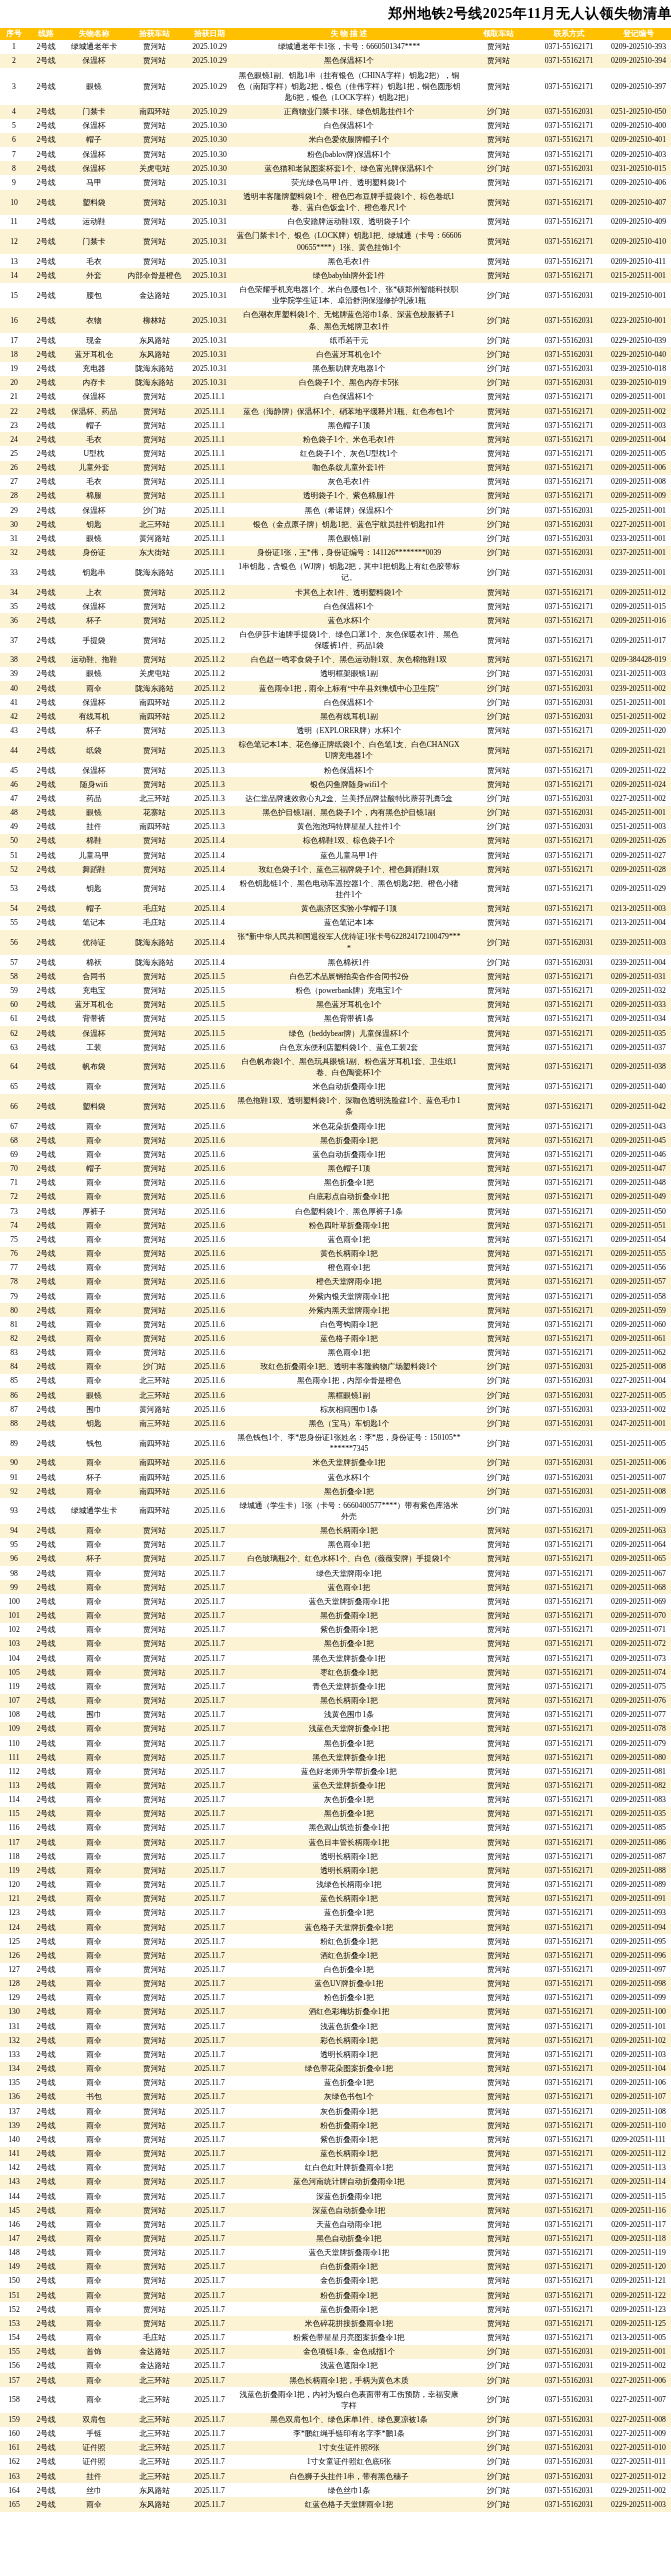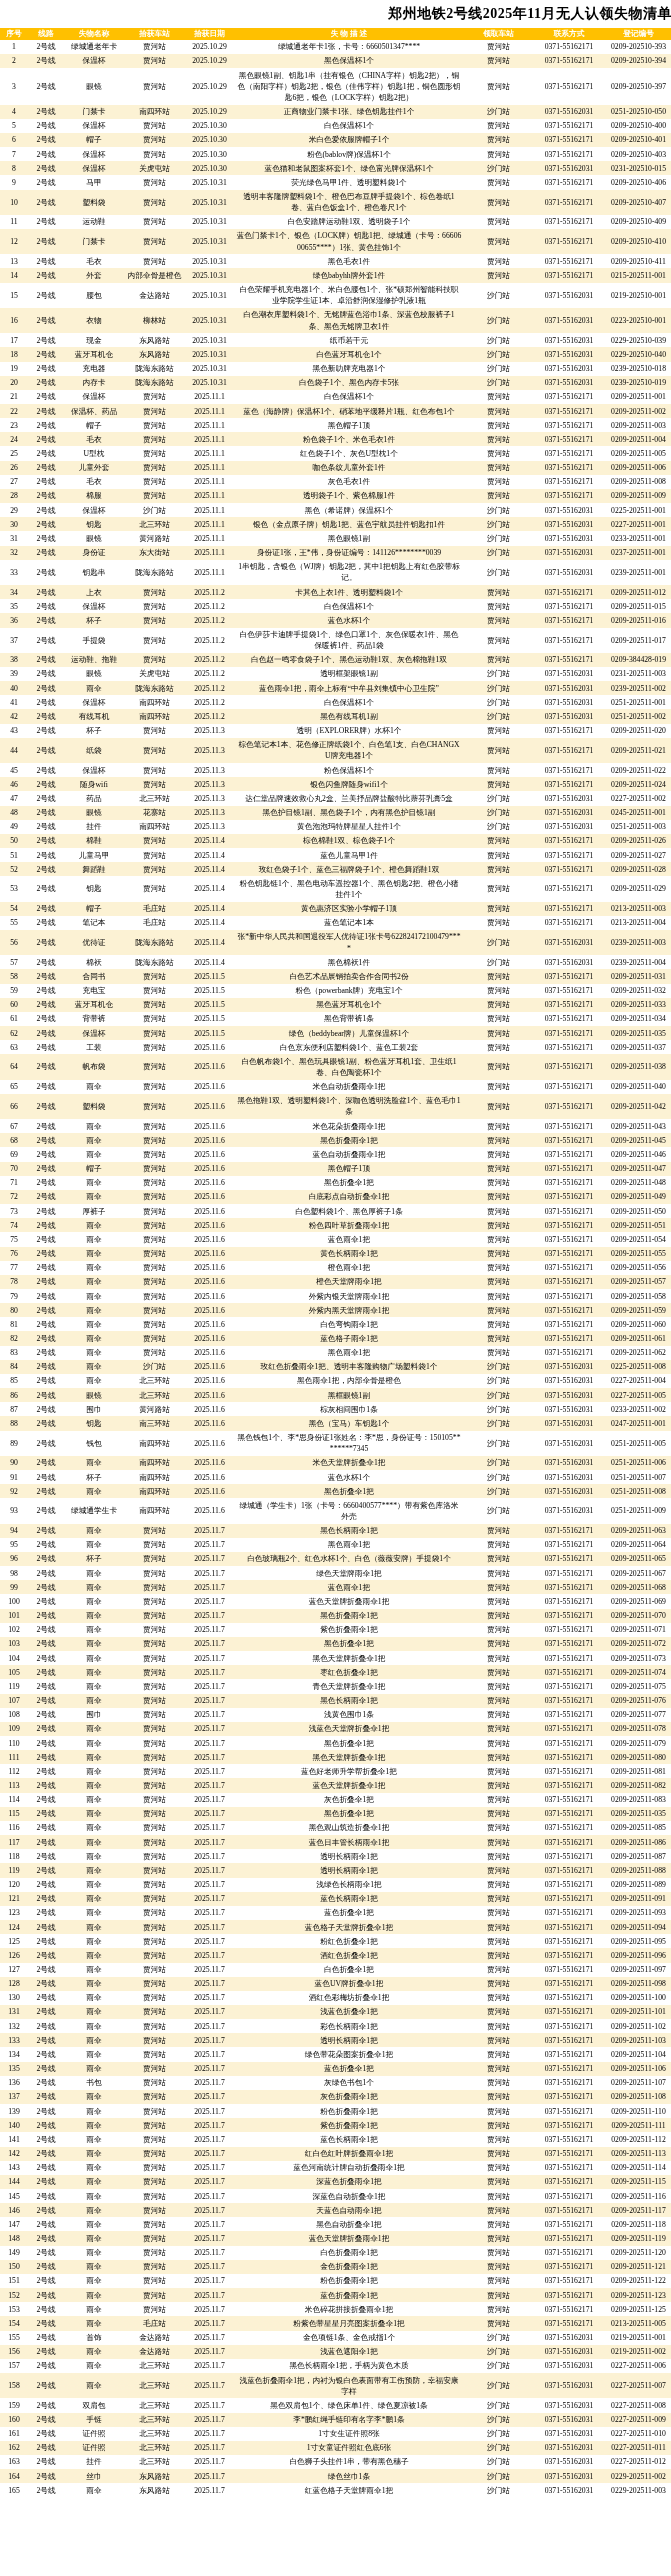--- a/index.html
+++ b/index.html
@@ -1461,20 +1461,31 @@
         <td>2号线</td>
         <td>雨伞</td>
         <td>贾河站</td>
         <td>2025.11.7</td>
         <td>蓝色UV牌折叠伞1把</td>
         <td>贾河站</td>
         <td>0371-55162171</td>
         <td>0209-202511-098</td>
       </tr>
       <tr>
+        <td>129</td>
+        <td>2号线</td>
+        <td>雨伞</td>
+        <td>贾河站</td>
+        <td>2025.11.7</td>
+        <td>粉色折叠伞1把</td>
+        <td>贾河站</td>
+        <td>0371-55162171</td>
+        <td>0209-202511-099</td>
+      </tr>
+      <tr>
         <td>130</td>
         <td>2号线</td>
         <td>雨伞</td>
         <td>贾河站</td>
         <td>2025.11.7</td>
         <td>酒红色彩梅坊折叠伞1把</td>
         <td>贾河站</td>
         <td>0371-55162171</td>
         <td>0209-202511-100</td>
       </tr>

